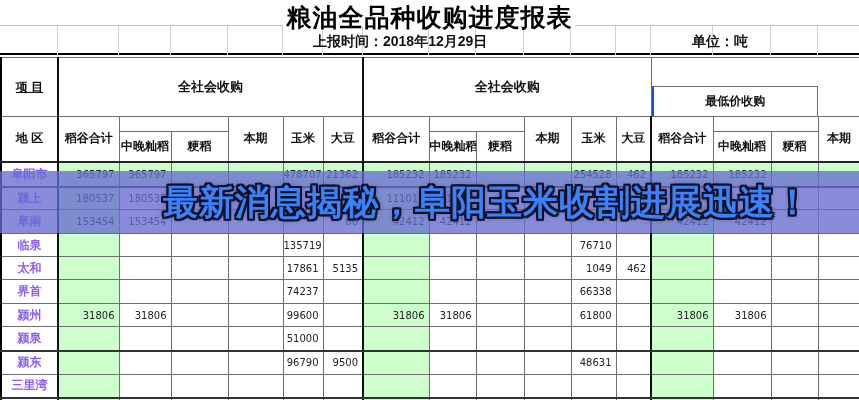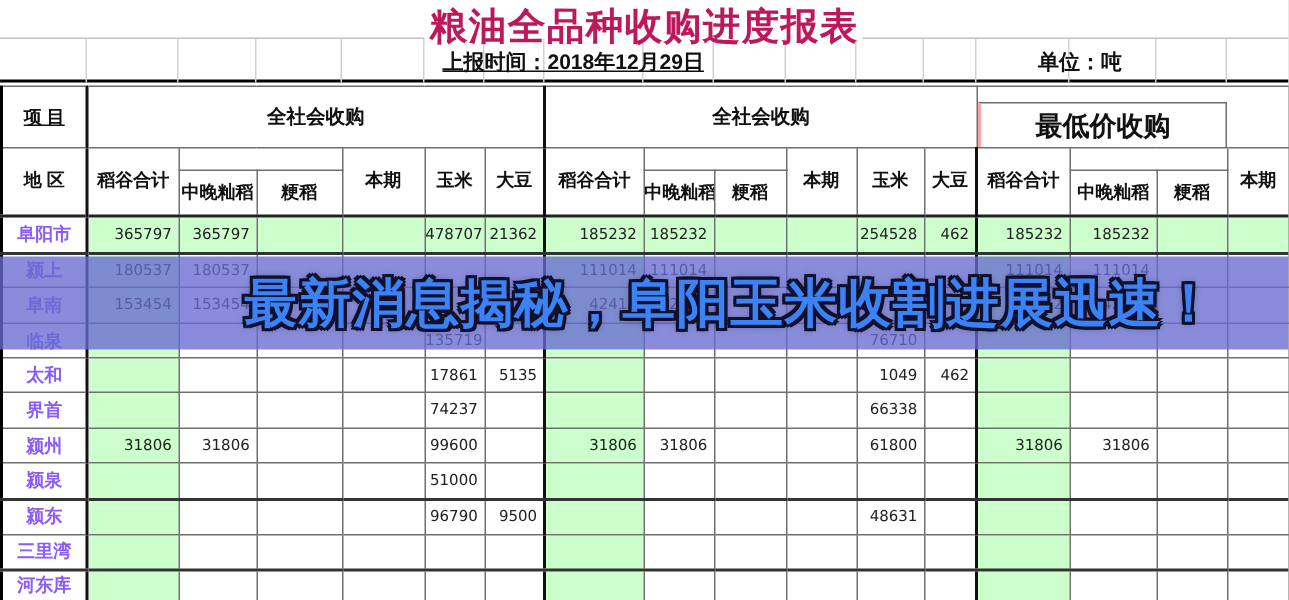--- a/index.html
+++ b/index.html
@@ -7,38 +7,38 @@
   .screen {
     position:relative; width:859px; height:400px; background:#fff;
     overflow:hidden; margin:0 auto;
   }
   
   .sheet-top { position:absolute; left:0; top:0; width:859px; height:55px;
                border-bottom:2px solid #000; background:#fff; }
   .vline { position:absolute; top:26px; height:29px; width:1px; background:#d2d2d2; }
   .hline { position:absolute; top:25px; height:1px; background:#c2c2c2; }
   .report-title { position:absolute; top:1px; left:0; width:100%; text-align:center;
-                  font-size:25px; font-weight:bold; color:#be185d; letter-spacing:1px; }
+                  font-size:25px; font-weight:bold; color:#000000; letter-spacing:1px; }
   .info-item { position:absolute; top:33px; font-size:14px; font-weight:bold; color:#111; white-space:nowrap; }
   .info-left  { left:2px; }
-  .info-mid   { left:295px;text-decoration:underline; }
+  .info-mid   { left:313px; }
   .info-right { left:692px; }
   
   table { position:absolute; left:0; top:57px; width:859px;
           border-collapse:collapse; table-layout:fixed;
           border:2px solid #000; border-top:none; background:#fff; }
   th, td { border:1px solid #6f6f6f; overflow:hidden; white-space:nowrap; padding:0; }
   thead th { font-size:12px; font-weight:bold; color:#111; text-align:center; background:#fff; vertical-align:middle; }
   th.group { font-size:13px; }
   th.corner-top { border-right:none;text-decoration:underline; }
   th.no-l { border-left:none; }
   th.minprice { border-left:none; border-right:none; position:relative; vertical-align:top; }
-  .minprice-box { height:30px; margin-top:10px; border:1px solid #6f6f6f; border-bottom:none;
-                  border-left:2px solid #fca5a5; display:flex; align-items:center; justify-content:center;
-                  font-size:18px; font-weight:bold; }
+  .minprice-box { height:30px; margin-top:28px; border:1px solid #6f6f6f; border-bottom:none;
+                  border-left:2px solid #1d4ed8; display:flex; align-items:center; justify-content:center;
+                  font-size:12px; font-weight:bold; }
   .bl2 { border-left:2px solid #111 !important; }
   tbody tr:first-child td { border-top:2px solid #222; }
   tr.bb2 td { border-bottom:2px solid #333; }
   td.region { font-size:12px; font-weight:bold; color:#8b5cf6; text-align:center; }
   td.num { font-size:10px; color:#222; text-align:right; padding-right:4px;
            font-family:"DejaVu Sans","Liberation Sans",sans-serif; }
   td.green { background:var(--green,#ccffcc); }
   
   .overlay-band { position:absolute; left:0; top:171px; width:859px; height:62px;
                   background:var(--band,rgba(103,107,208,0.78)); z-index:5; }

